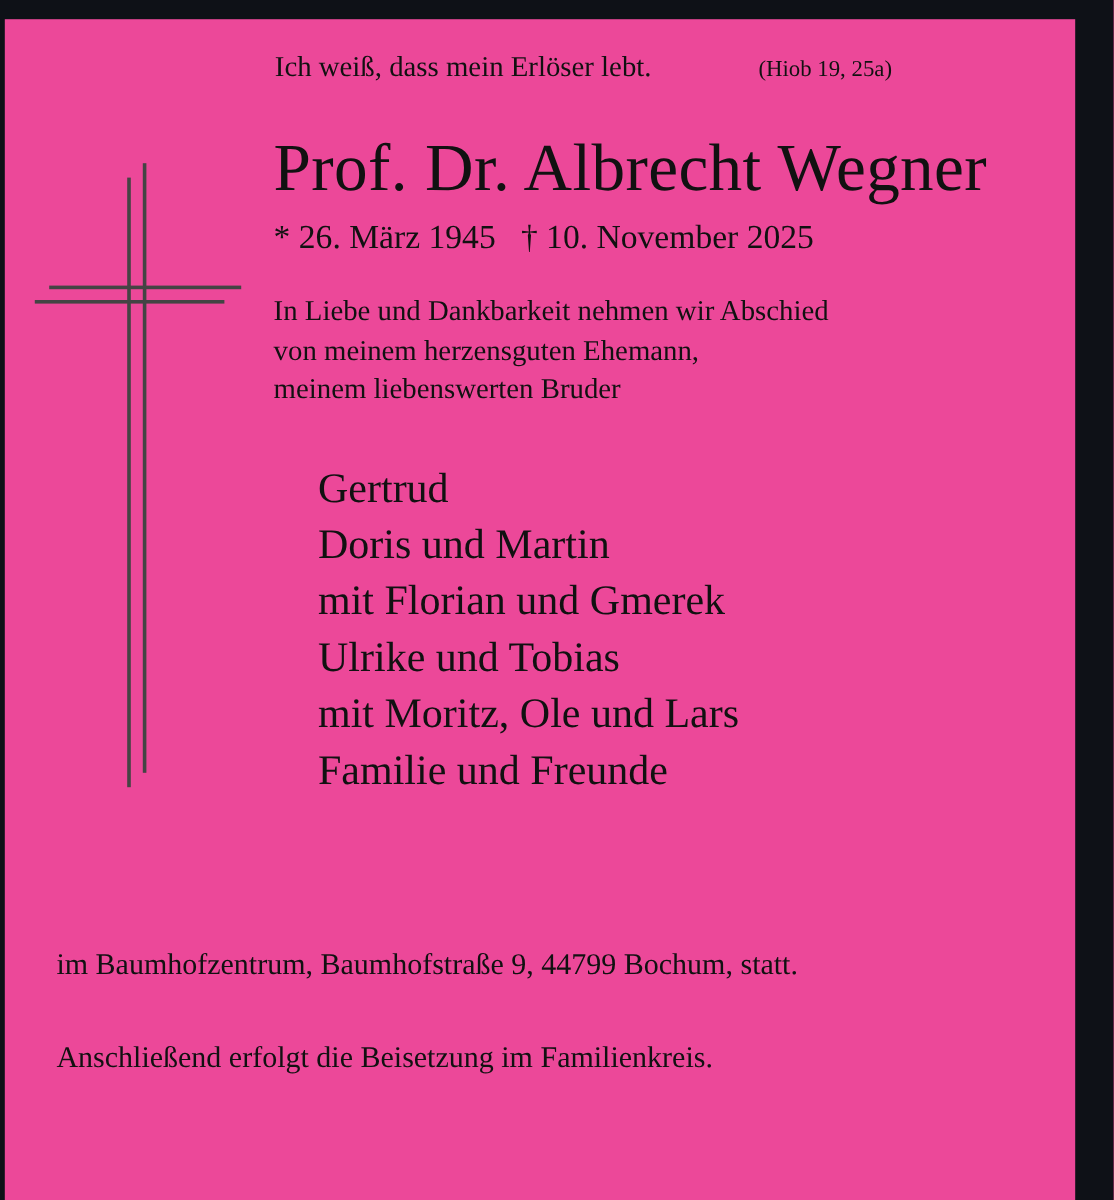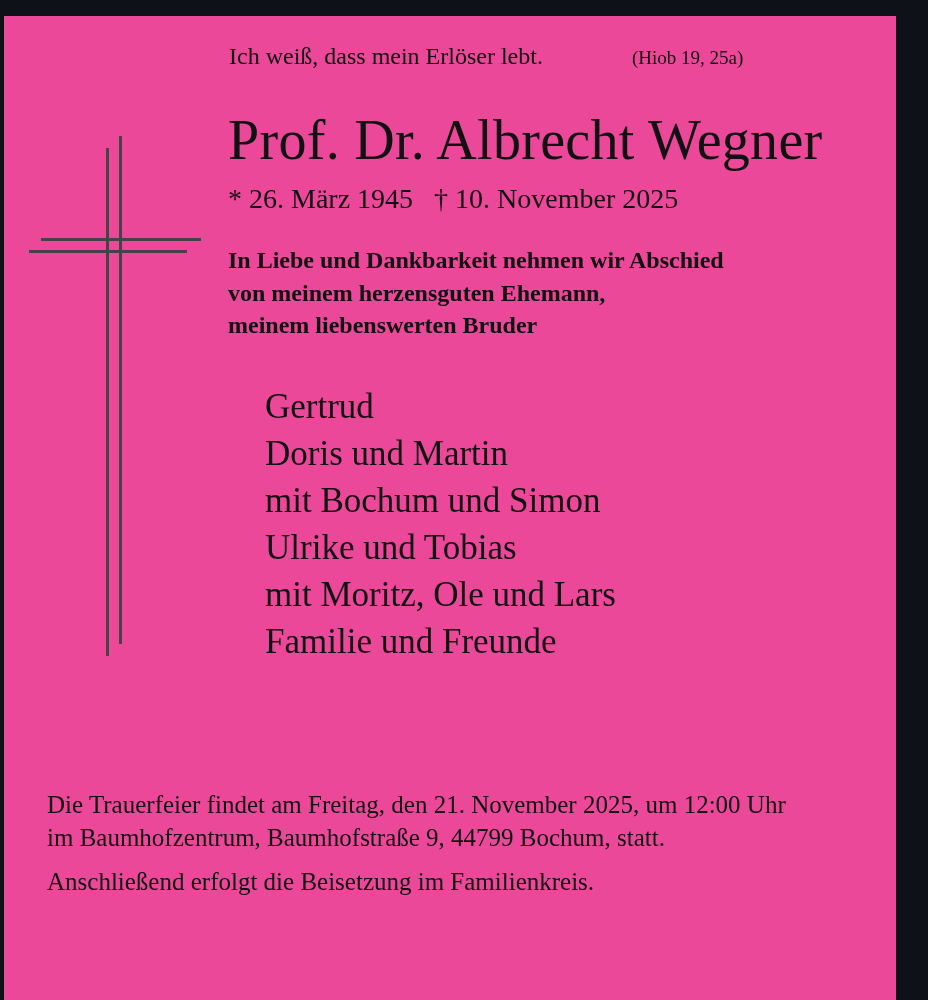--- a/index.html
+++ b/index.html
@@ -16,21 +16,21 @@
     left: 4px; top: 16px;
     width: 892px; height: 991px;
     background: #ec4899;
   }
   .abs { position: absolute; white-space: nowrap; }
   .motto { left: 225px; top: 27px; font-size: 24px; }
   .motto-ref { left: 628px; top: 31px; font-size: 19px; text-align: center; }
   .name { left: 224px; top: 92px; font-size: 56px; letter-spacing: 0.3px; }
   .dates { left: 224px; top: 167px; font-size: 28px; }
   .intro { left: 224px; top: 228px; font-size: 24px; line-height: 32.5px; }
-  .intro div { white-space: nowrap; font-weight: bold; }
+  .intro div { white-space: nowrap; }
   .family { left: 224px; top: 367px; font-size: 35px; line-height: 47px; margin-left: 37px; }
   .family div { white-space: nowrap; }
   .ceremony { left: 43px; top: 772px; font-size: 25px; line-height: 33px; }
   .burial { left: 43px; top: 852px; font-size: 25px; }
   .condolence { left: 43px; top: 913px; font-size: 21px; line-height: 30px; }
   .cross { position: absolute; left: 0; top: 0; width: 220px; height: 700px; }
   .cross .bar { position: absolute; background: #444; }
 </style>
 </head>
 <body>
@@ -52,26 +52,25 @@
 
   <div class="abs intro">
     <div>In Liebe und Dankbarkeit nehmen wir Abschied</div>
     <div>von meinem herzensguten Ehemann,</div>
     <div>meinem liebenswerten Bruder</div>
   </div>
 
   <div class="abs family">
     <div>Gertrud</div>
     <div>Doris und Martin</div>
-    <div>mit Bochum und Simon</div>
+    <div>mit Florian und Gmerek</div>
     <div>Ulrike und Tobias</div>
     <div>mit Moritz, Ole und Lars</div>
     <div>Familie und Freunde</div>
   </div>
 
   <div class="abs ceremony">
-    <div>Die Trauerfeier findet am Freitag, den 21. November 2025, um 12:00 Uhr</div>
     <div>im Baumhofzentrum, Baumhofstraße 9, 44799 Bochum, statt.</div>
   </div>
 
   <div class="abs burial">Anschließend erfolgt die Beisetzung im Familienkreis.</div>
 
 </div>
 
 </body></html>

